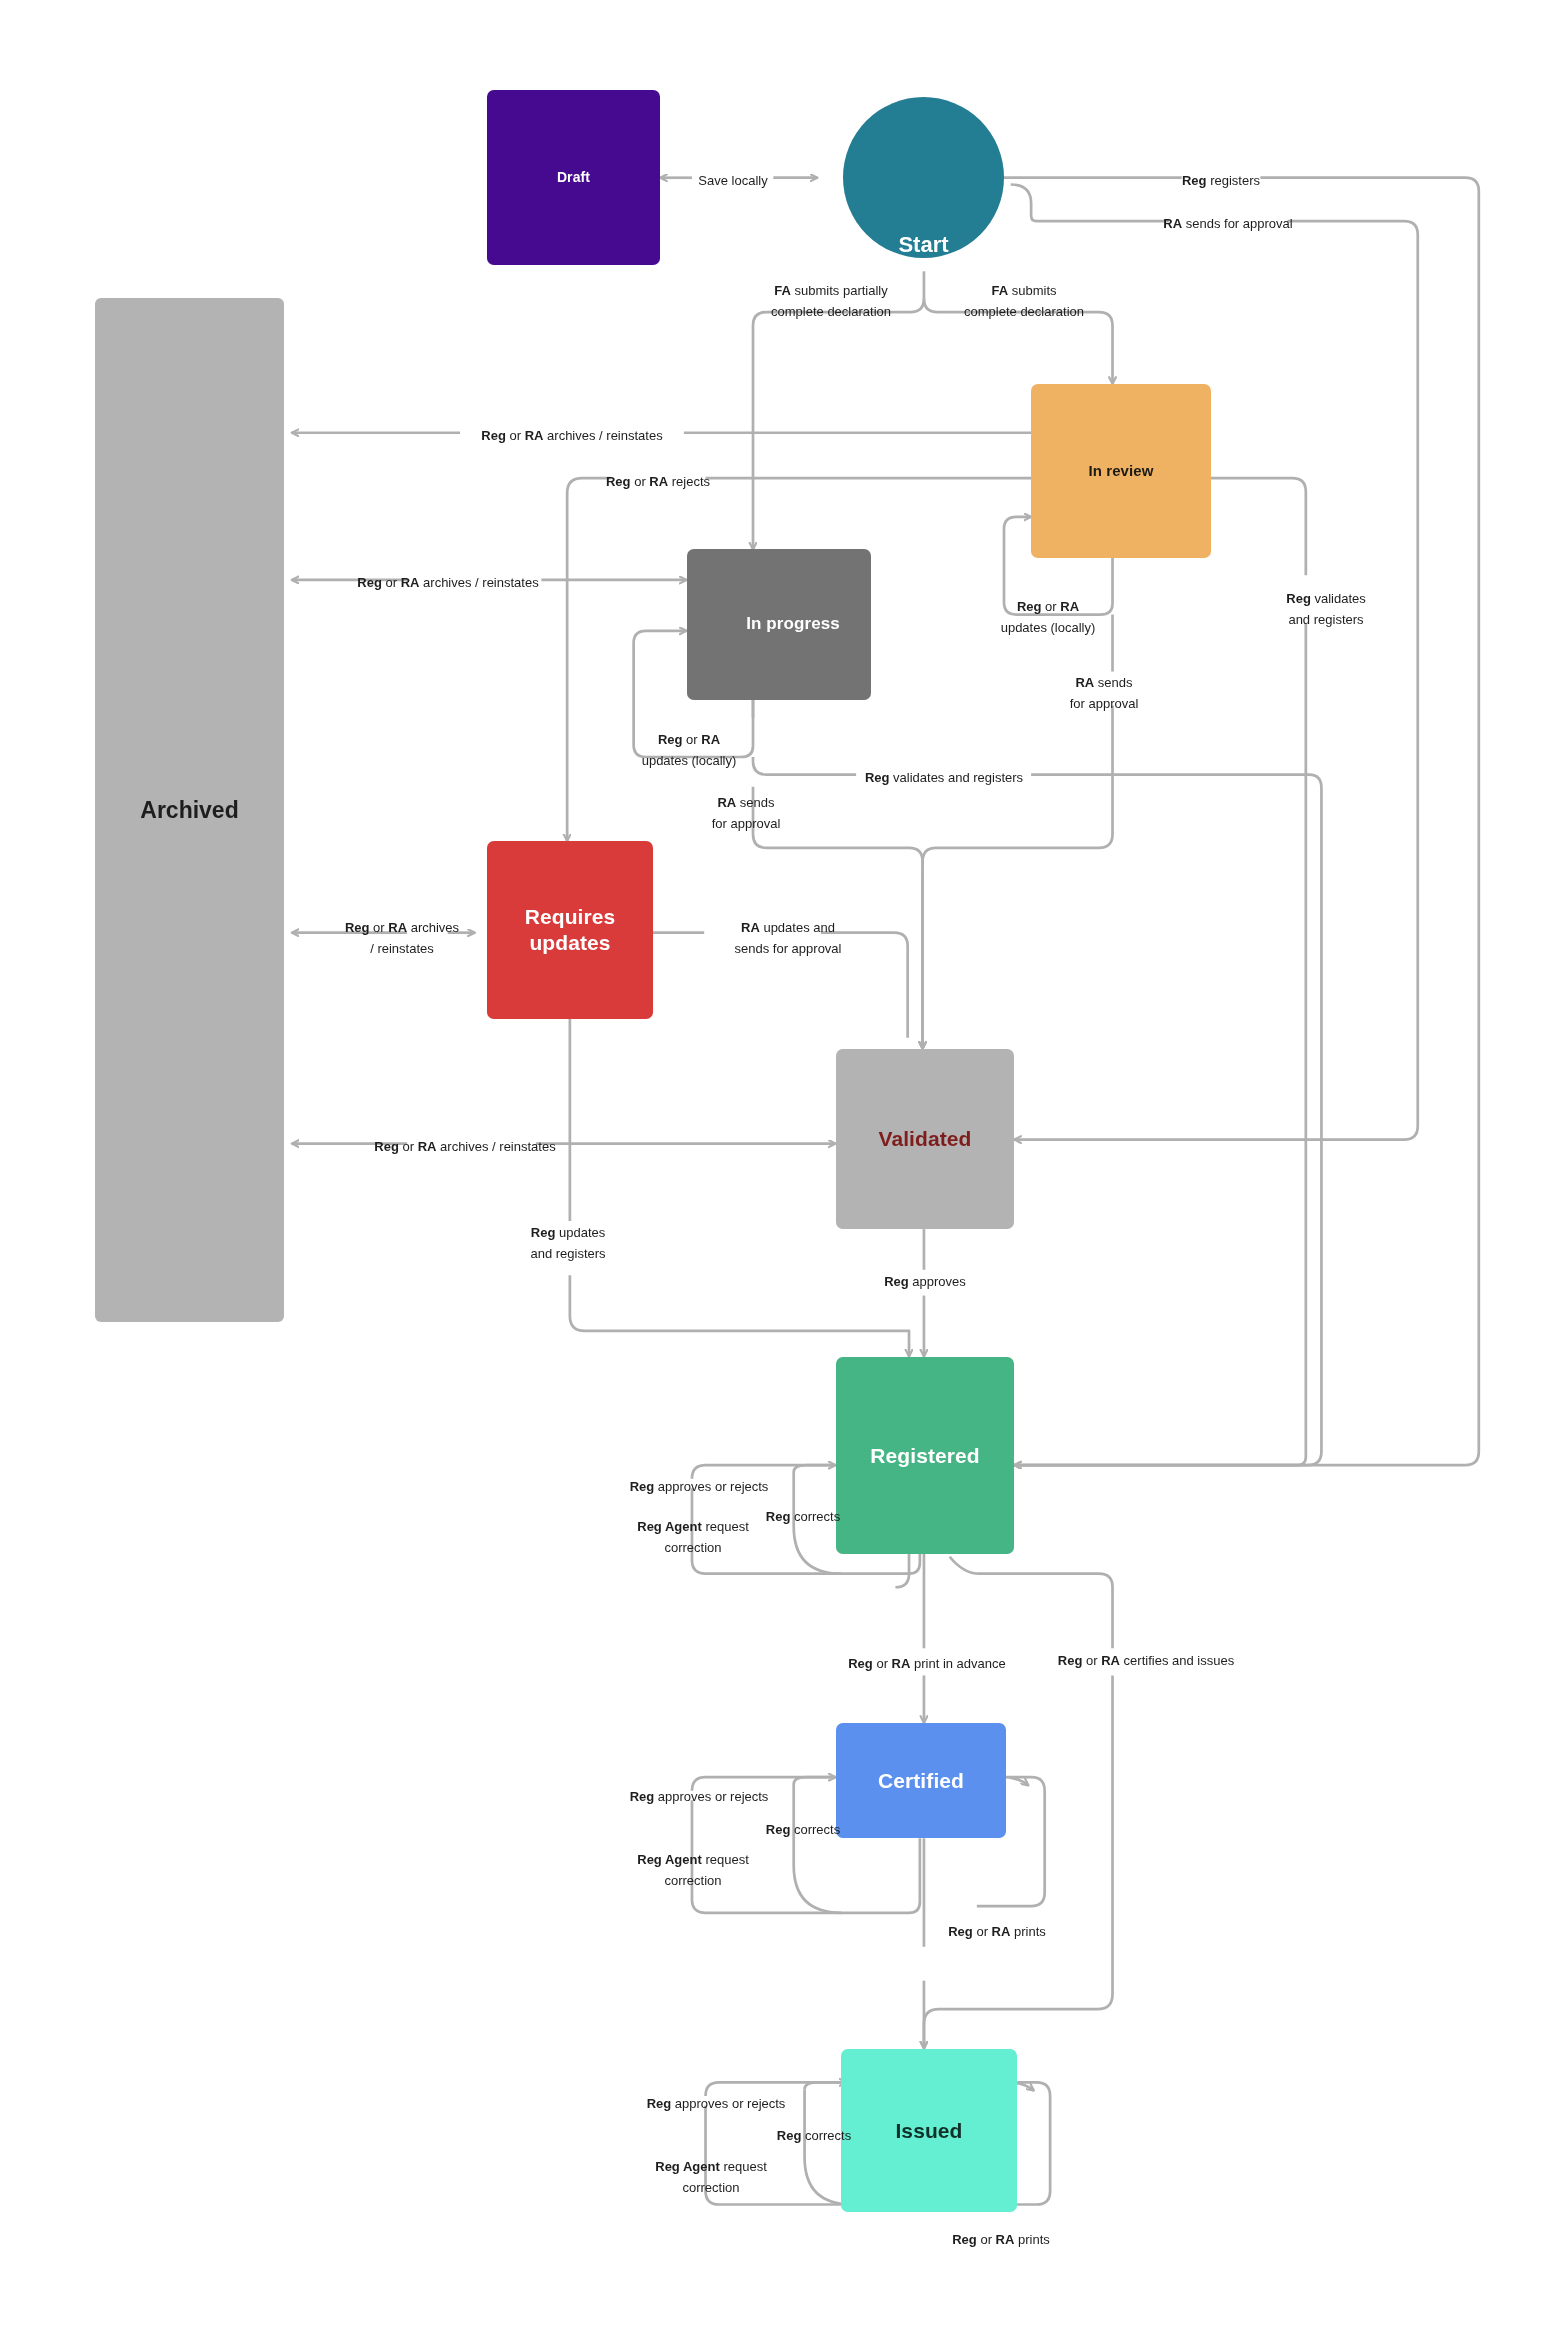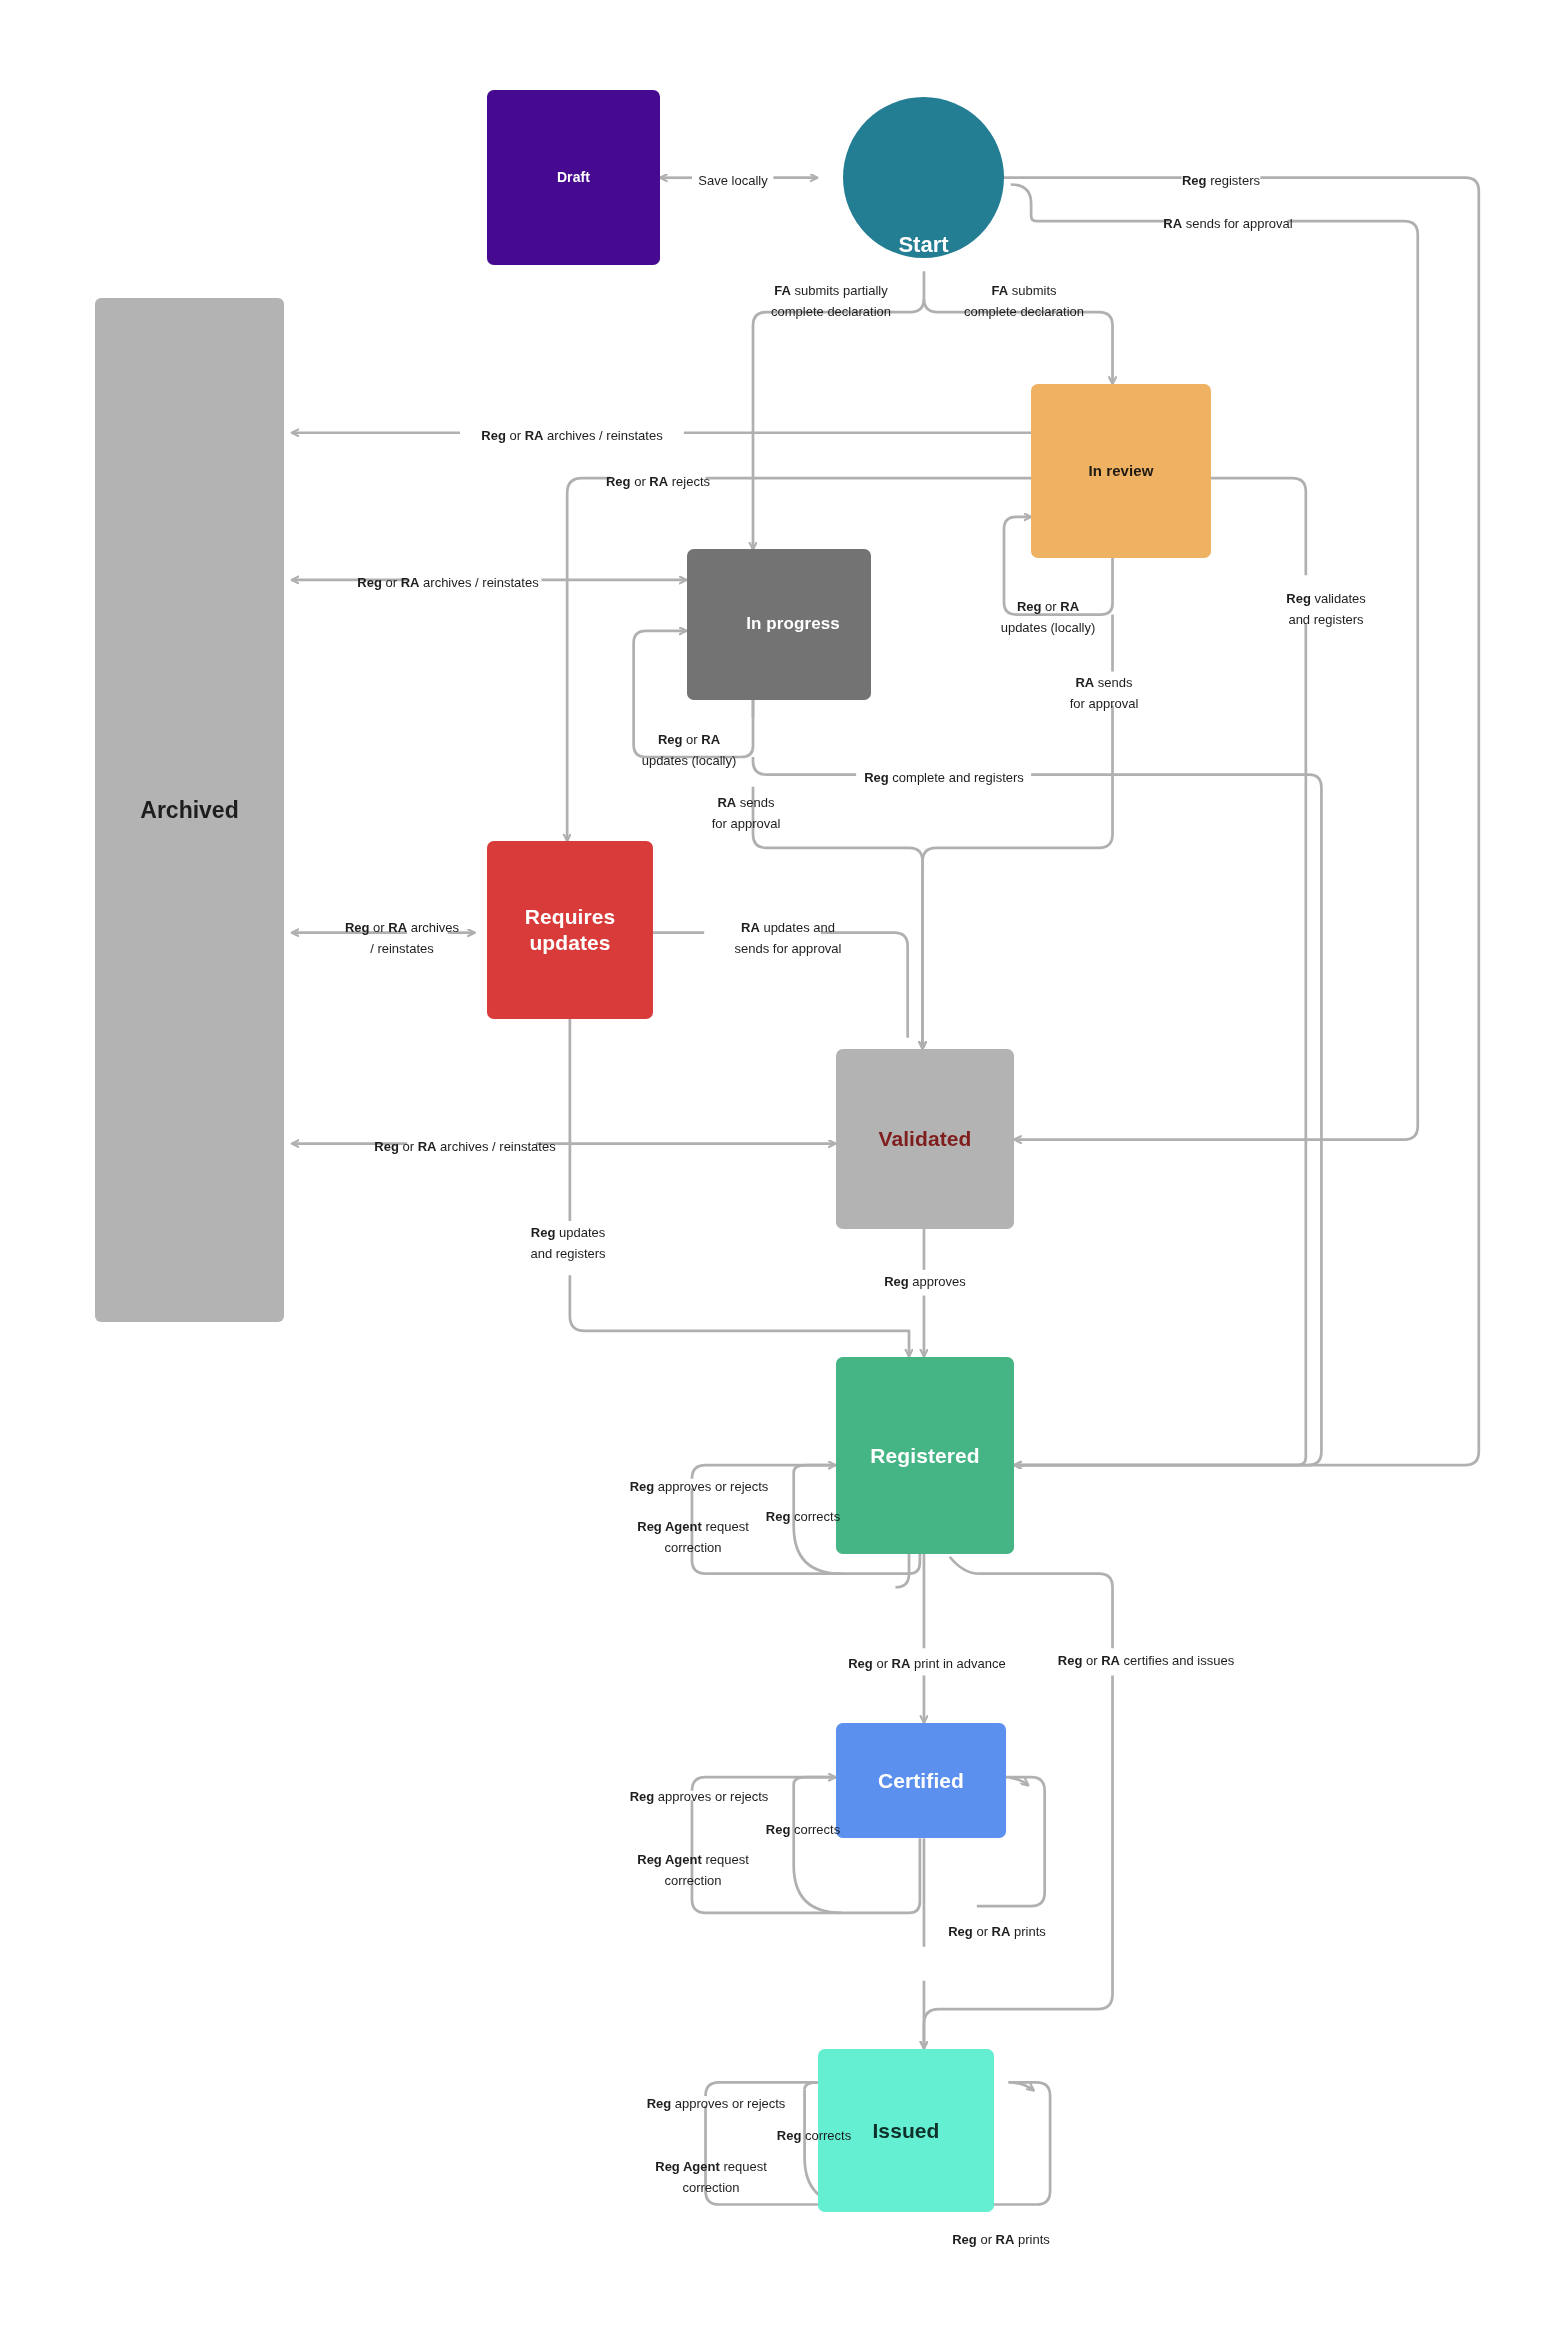--- a/index.html
+++ b/index.html
@@ -148,21 +148,21 @@
   </div>
 
   <div class="nodebox" style="left:836px;top:1357px;width:178px;height:197px;background:#45b585;color:#ffffff;font-size:21px;">
     <span>Registered</span>
   </div>
 
   <div class="nodebox" style="left:836px;top:1723px;width:170px;height:115px;background:#5b90ee;color:#ffffff;font-size:21px;">
     <span>Certified</span>
   </div>
 
-  <div class="nodebox" style="left:818px;top:2049px;width:176px;height:163px;background:#64efd2;color:#10302a;font-size:21px;">
+  <div class="nodebox" style="left:841px;top:2049px;width:176px;height:163px;background:#64efd2;color:#10302a;font-size:21px;">
     <span>Issued</span>
   </div>
 
   <div class="elabel ctr" style="left:733px;top:170px;">
     <span class="n">Save locally</span>
   </div>
 
   <div class="elabel ctr" style="left:1221px;top:170px;">
     <b>Reg</b><span class="n"> registers</span>
   </div>
@@ -207,21 +207,21 @@
     <div><b>Reg</b><span class="n"> validates</span></div>
     <div><span class="n">and registers</span></div>
   </div>
 
   <div class="elabel ctr" style="left:1104px;top:672px;">
     <div><b>RA</b><span class="n"> sends</span></div>
     <div><span class="n">for approval</span></div>
   </div>
 
   <div class="elabel ctr" style="left:944px;top:767px;">
-    <b>Reg</b><span class="n"> complete and registers</span>
+    <b>Reg</b><span class="n"> validates and registers</span>
   </div>
 
   <div class="elabel ctr" style="left:746px;top:792px;">
     <div><b>RA</b><span class="n"> sends</span></div>
     <div><span class="n">for approval</span></div>
   </div>
 
   <div class="elabel ctr" style="left:402px;top:917px;">
     <div><b>Reg</b><span class="n"> or </span><b>RA</b><span class="n"> archives</span></div>
     <div><span class="n">/ reinstates</span></div>

